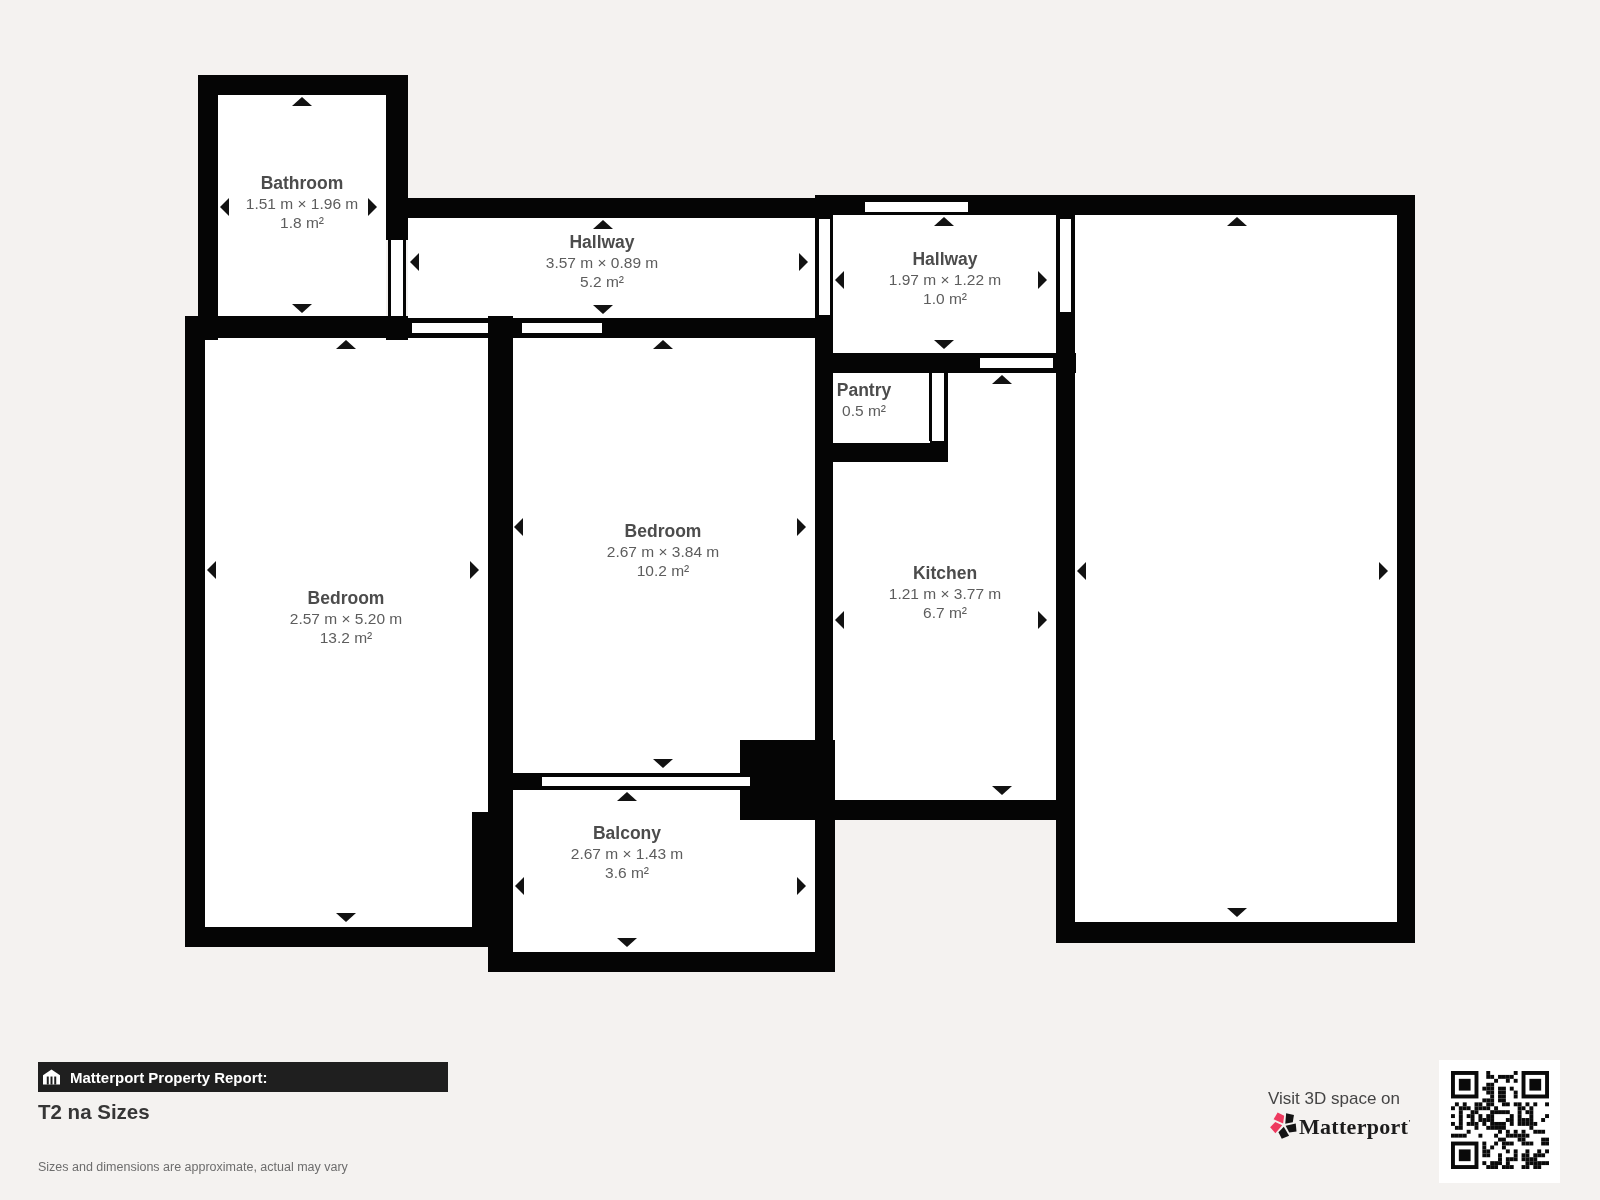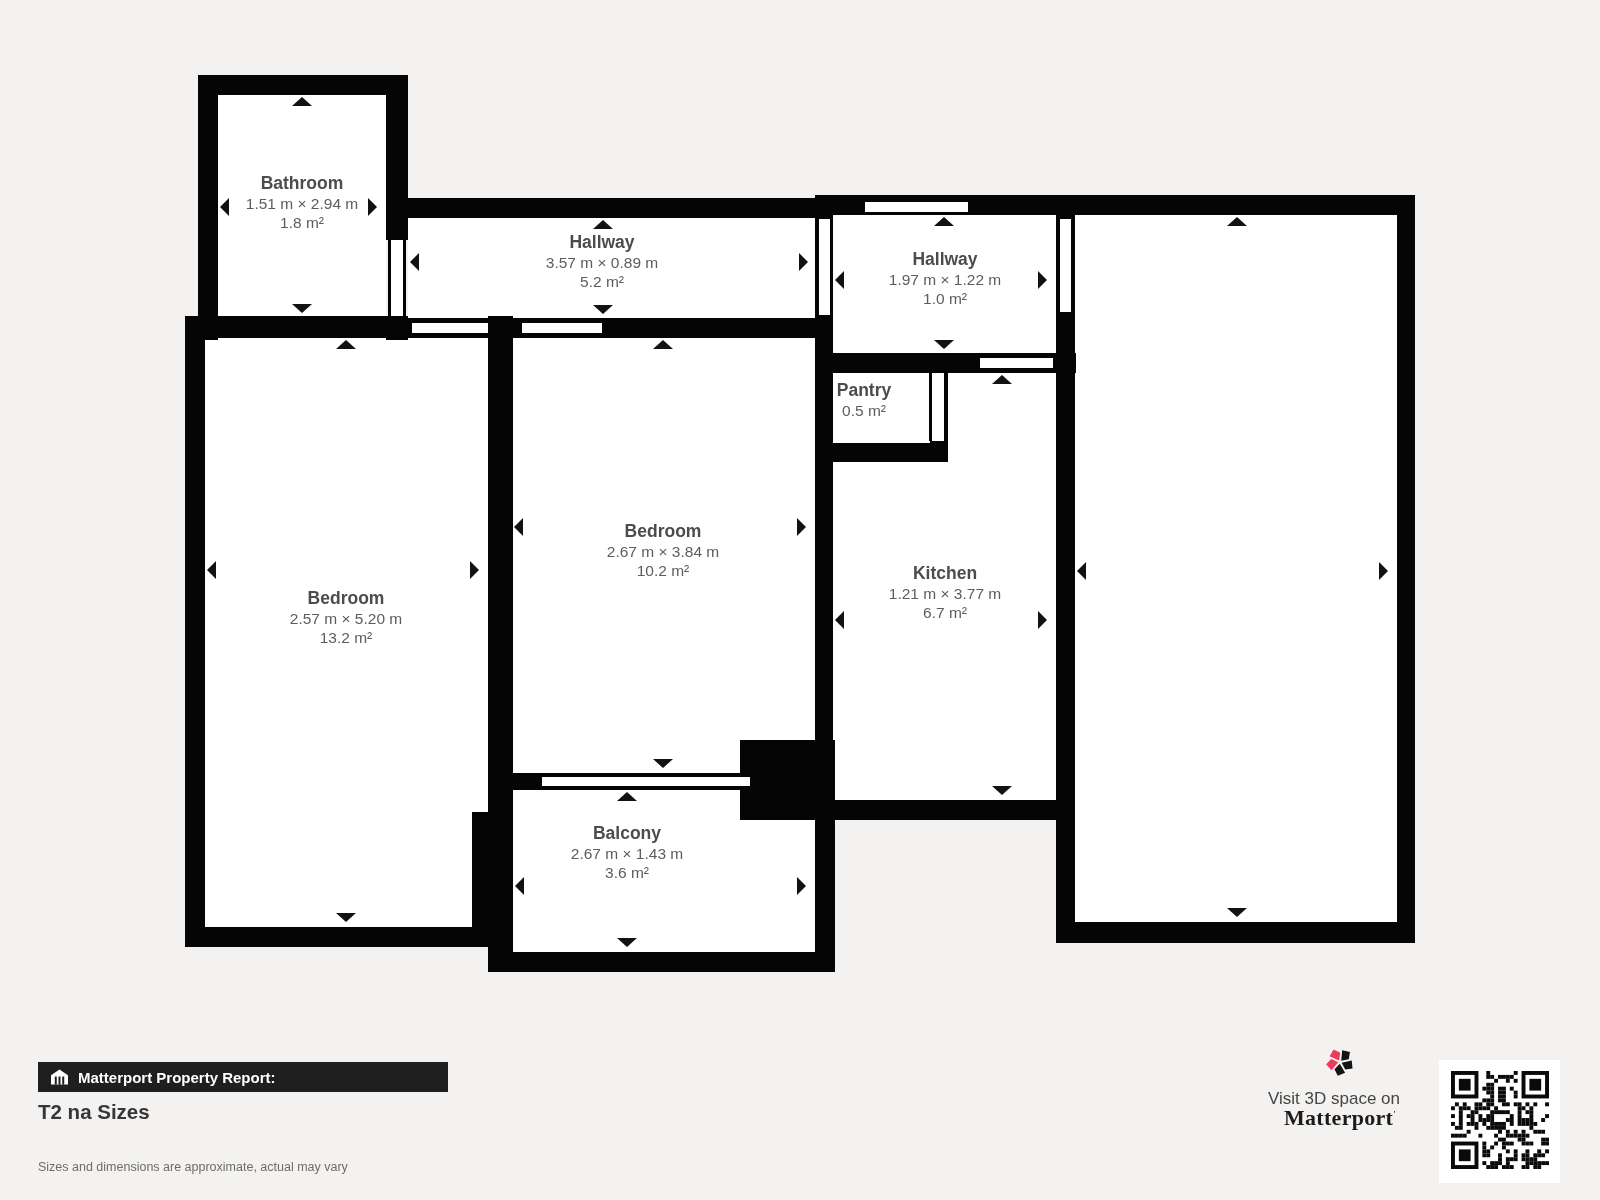--- a/index.html
+++ b/index.html
@@ -12,30 +12,30 @@
   .gpv{border-left:3px solid #050505;border-right:3px solid #050505;}
   .ar{position:absolute;width:0;height:0;}
   .aru{border-left:10px solid transparent;border-right:10px solid transparent;border-bottom:9px solid #121212;}
   .ard{border-left:10px solid transparent;border-right:10px solid transparent;border-top:9px solid #121212;}
   .arl{border-top:9px solid transparent;border-bottom:9px solid transparent;border-right:9px solid #121212;}
   .arr{border-top:9px solid transparent;border-bottom:9px solid transparent;border-left:9px solid #121212;}
   .rl{position:absolute;transform:translate(-50%,-50%);text-align:center;color:#5d5d5d;
       font-size:15.5px;line-height:19.5px;white-space:nowrap;}
   .rl .t{font-weight:bold;font-size:17.5px;color:#4c4c4c;}
   .bar{position:absolute;left:38px;top:1062px;width:410px;height:30px;background:#1f1f1f;color:#ffffff;
-       display:flex;align-items:center;gap:10px;padding-left:13px;box-sizing:border-box;
+       display:flex;align-items:center;gap:10px;padding-left:5px;box-sizing:border-box;
        font-size:15px;font-weight:bold;}
   .bicon{display:flex;align-items:center;}
   .pt{position:absolute;left:38px;top:1100px;font-size:20.5px;font-weight:bold;color:#363636;}
   .ga{position:absolute;left:38px;top:1134px;font-size:15.5px;color:#575757;display:flex;align-items:center;gap:12px;}
   .ga b{color:#3b3b3b;}
   .sep{width:2px;height:23px;background:#4a4a4a;}
   .disc{position:absolute;left:38px;top:1160px;font-size:12.5px;color:#6d6d6d;}
   .visit{position:absolute;left:1268px;top:1089px;width:184px;text-align:left;font-size:17px;color:#454545;}
-  .brandrow{position:absolute;left:1248px;top:1047px;width:184px;display:flex;align-items:center;justify-content:center;gap:24px;flex-direction:column;}
+  .brandrow{position:absolute;left:1248px;top:1110px;width:184px;display:flex;align-items:center;justify-content:center;gap:0;}
   .wordmark{font-family:"Liberation Serif",serif;font-size:22px;font-weight:600;color:#1c1c1c;letter-spacing:0.3px;}
   .wordmark .tm{font-size:9px;color:#333;vertical-align:super;}
   .qrcard{position:absolute;left:1439px;top:1060px;width:121px;height:123px;background:#ffffff;
           display:flex;align-items:center;justify-content:center;}
 </style>
 </head>
 <body>
 
 <div class="page">
 
@@ -113,21 +113,21 @@
   <div class="ar ard" style="left:1227px;top:908px"></div>
   <div class="ar arl" style="left:1077px;top:562px"></div>
   <div class="ar arr" style="left:1379px;top:562px"></div>
   <div class="ar aru" style="left:617px;top:792px"></div>
   <div class="ar ard" style="left:617px;top:938px"></div>
   <div class="ar arl" style="left:515px;top:877px"></div>
   <div class="ar arr" style="left:797px;top:877px"></div>
 
   <div class="rl" style="left:302px;top:203px">
     <div class="t">Bathroom</div>
-    <div>1.51 m × 2.94 m</div>
+    <div>1.51 m × 1.96 m</div>
     <div>1.8 m²</div>
   </div>
   <div class="rl" style="left:602px;top:262px">
     <div class="t">Hallway</div>
     <div>3.57 m × 0.89 m</div>
     <div>5.2 m²</div>
   </div>
   <div class="rl" style="left:945px;top:279px">
     <div class="t">Hallway</div>
     <div>1.97 m × 1.22 m</div>

